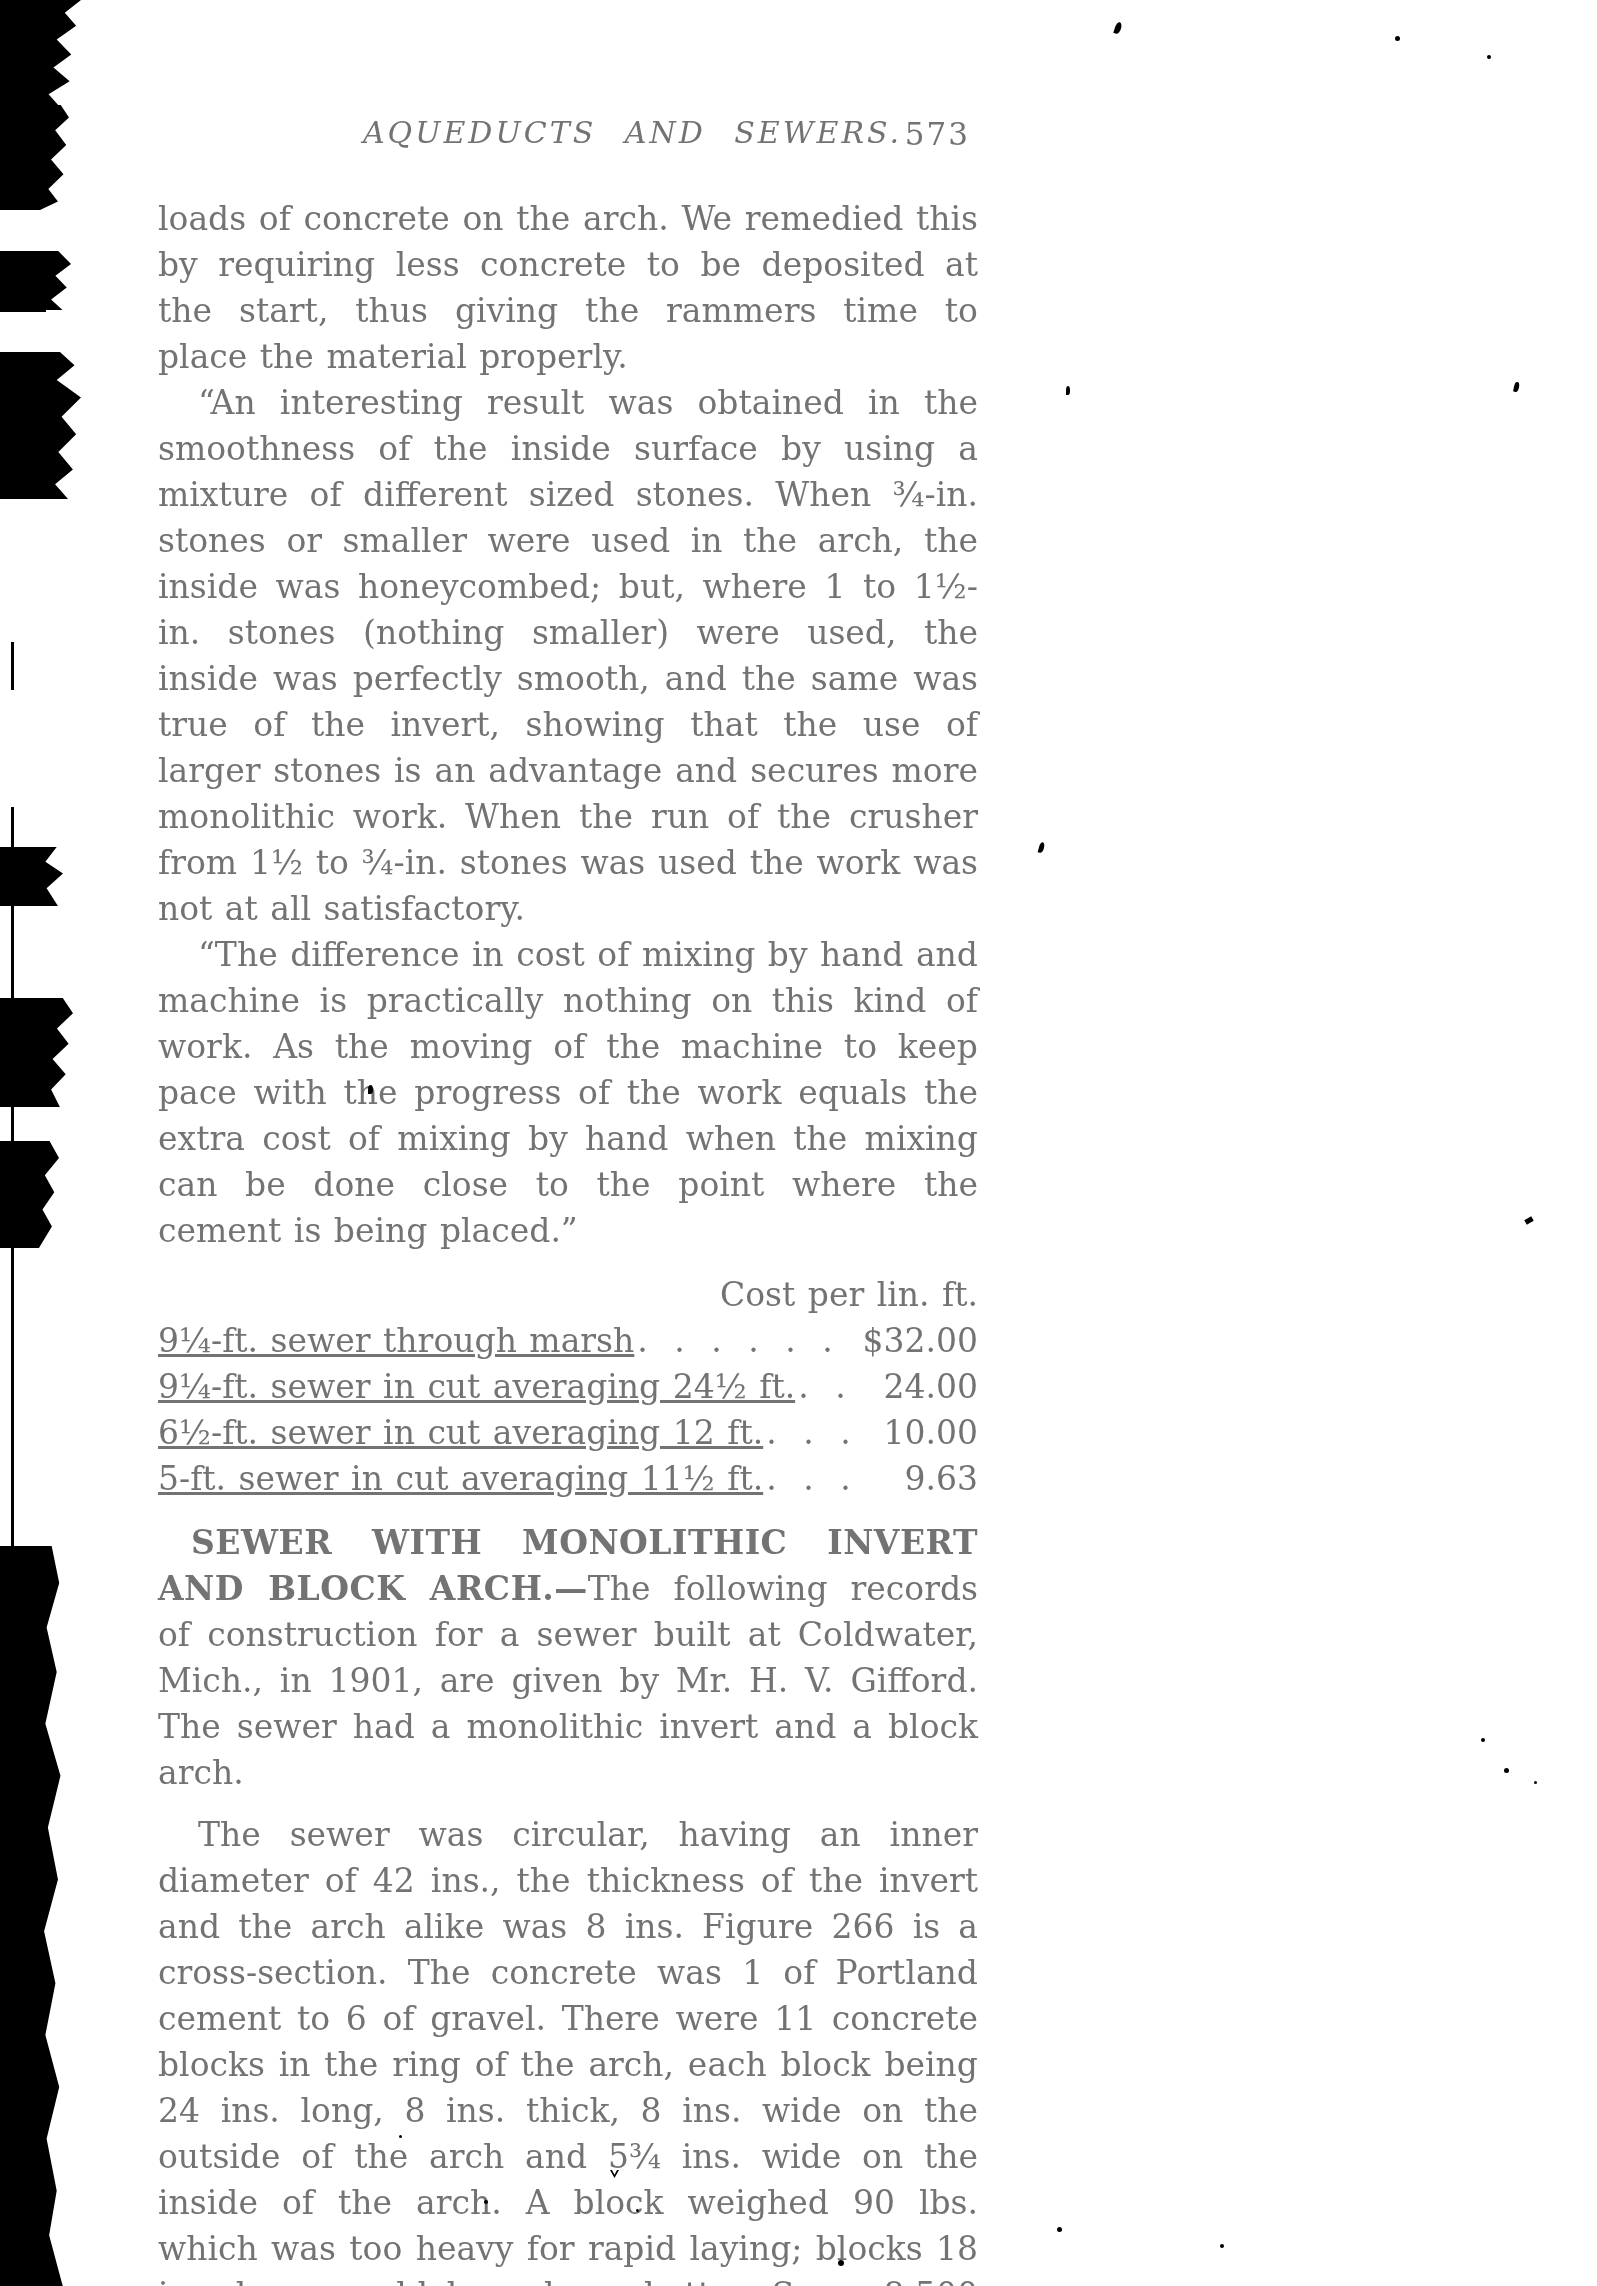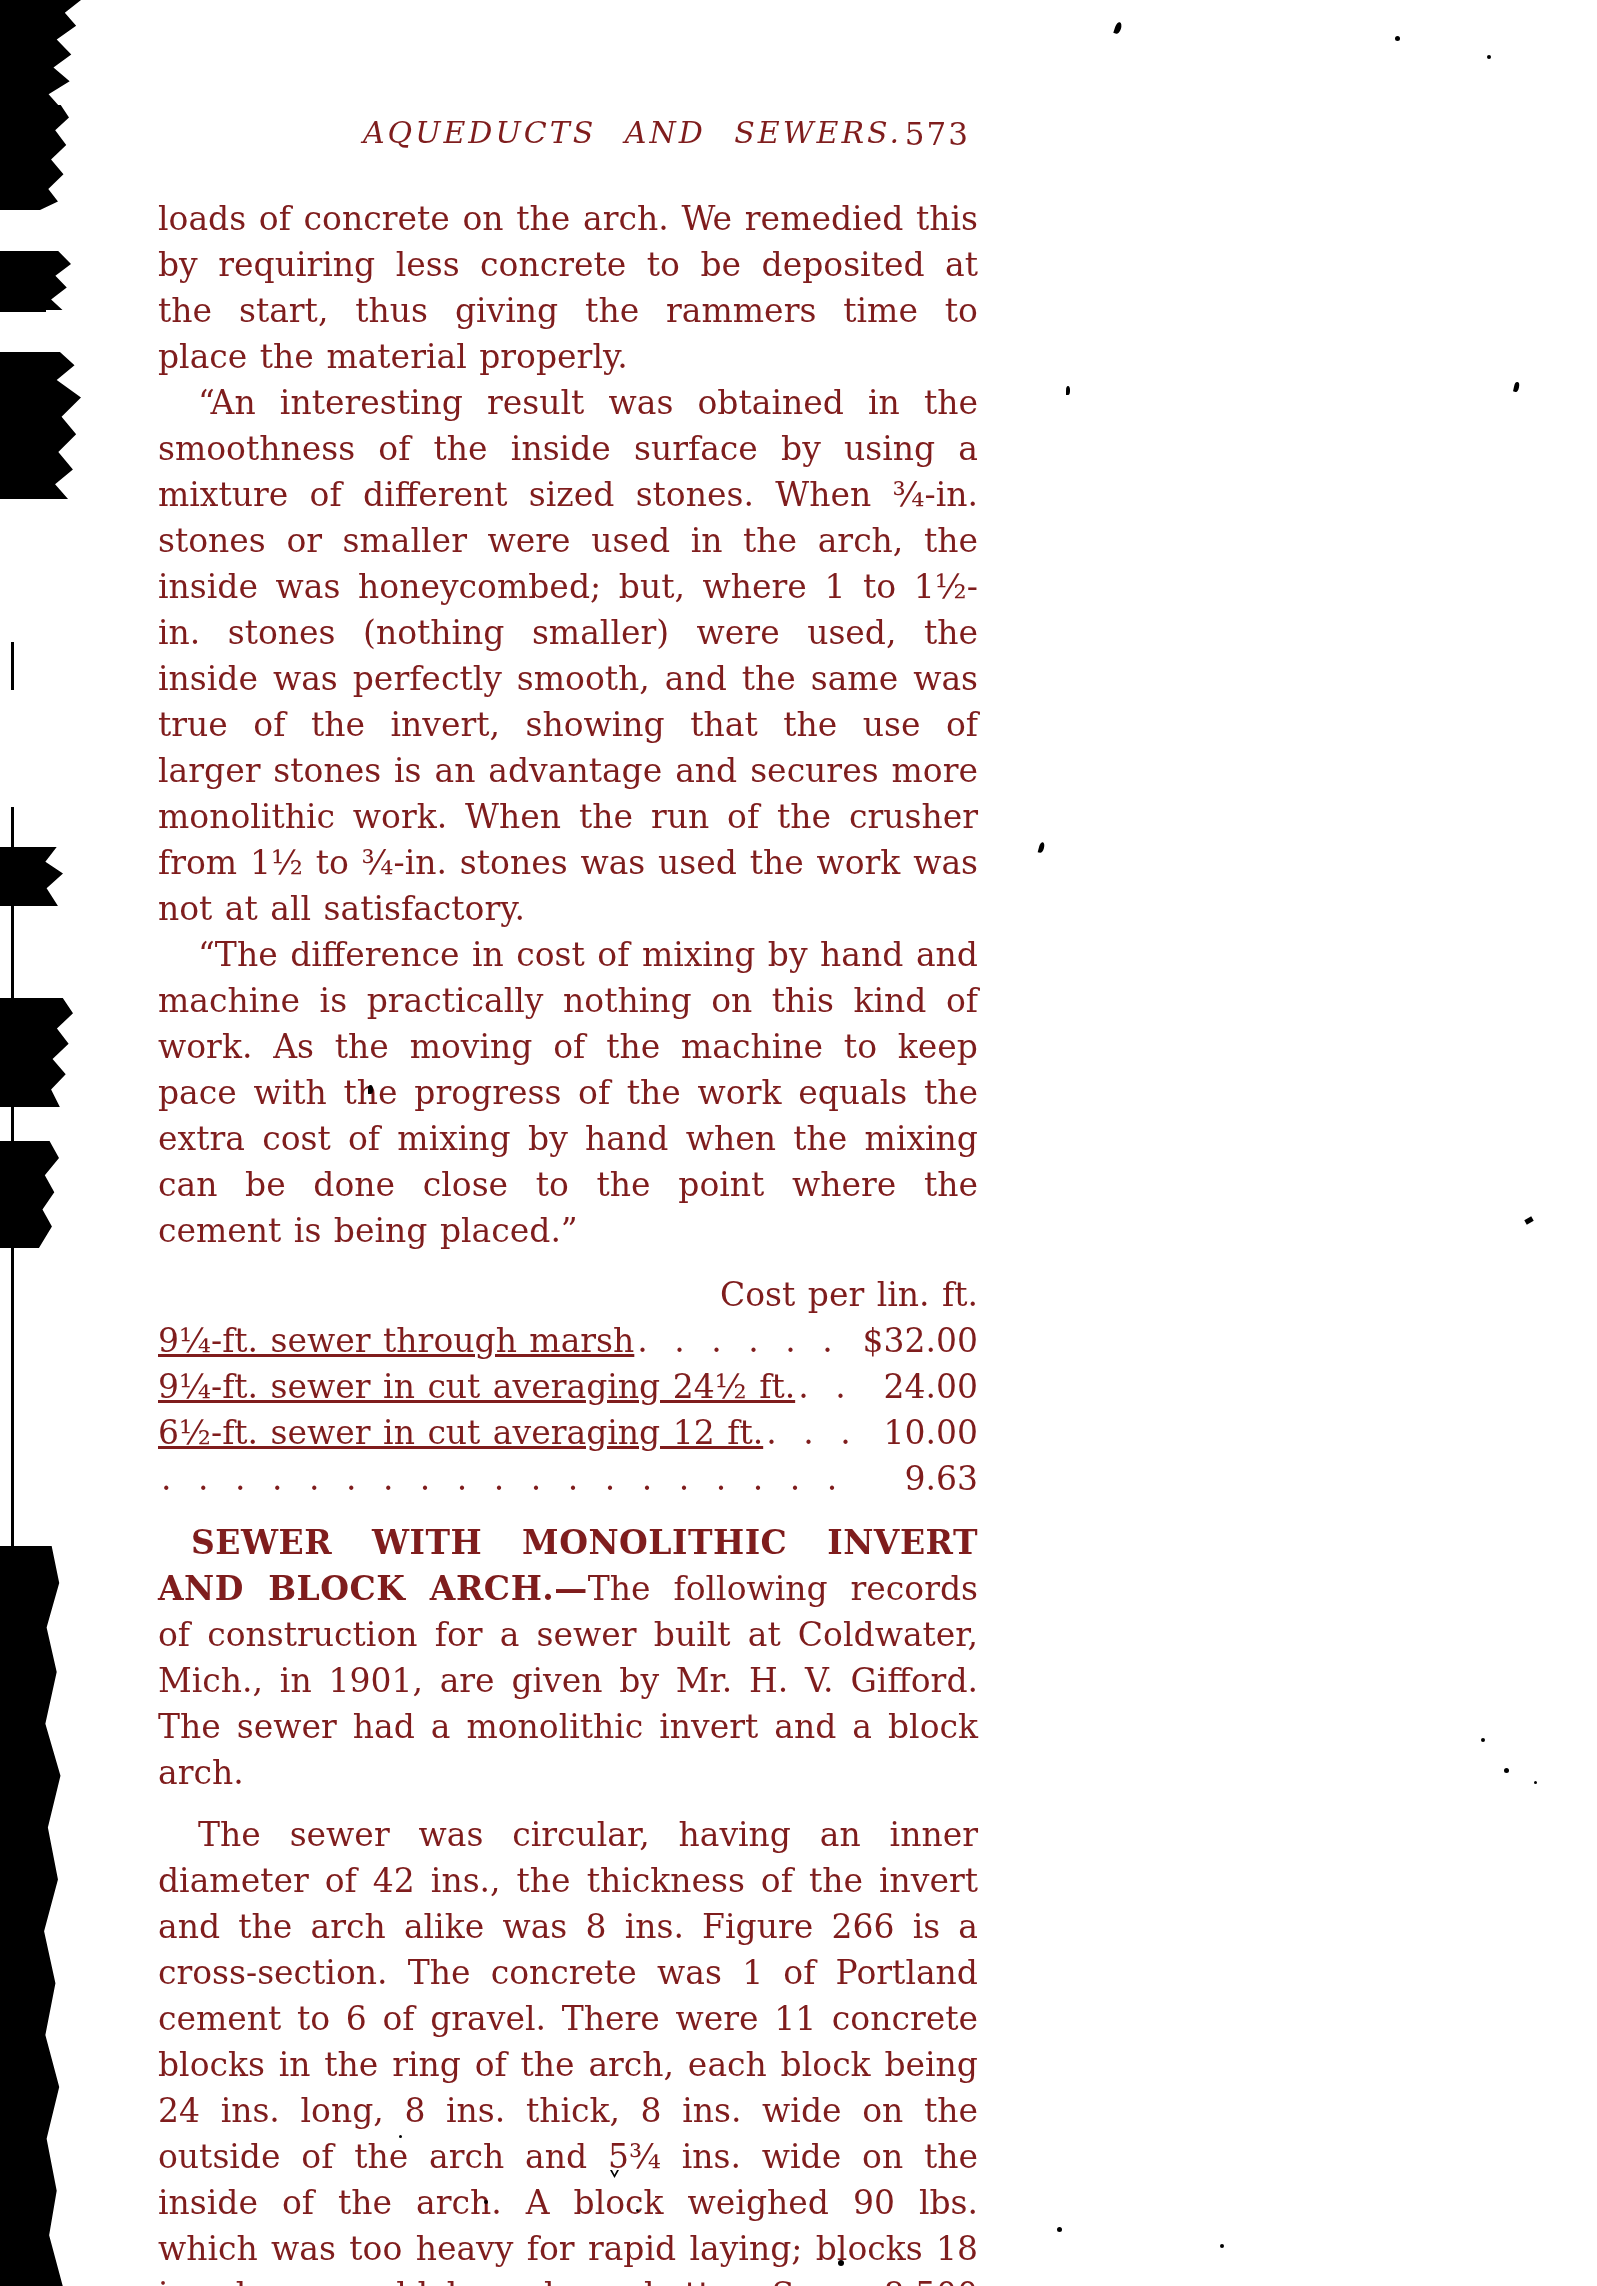--- a/index.html
+++ b/index.html
@@ -1,20 +1,20 @@
 <!DOCTYPE html>
 <html><head>
 <meta charset="utf-8">
 <style>
   html,body { margin:0; padding:0; background:#e8e8e8; }
   .page {
     position:relative;
     width:1598px; height:2287px;
     background:#ffffff;
-    color:#7f1d1d;
+    color:#737373;
     font-family:"DejaVu Serif","Liberation Serif",serif;
     overflow:hidden;
   }
 
   
   .header { position:absolute; top:115px; left:158px; width:820px; height:50px; }
   .header-title {
     display:block; text-align:center; padding-left:129px;
     font-style:italic; font-size:30px; letter-spacing:3px; word-spacing:16px;
     white-space:nowrap;
@@ -113,20 +113,21 @@
         <span class="label">9¼-ft. sewer in cut averaging 24½ ft.</span>
         <span class="dots">. . . . . . . . . . . . . . . . . . . . . . . . . . . . . . . . . . . . . . . .</span>
         <span class="value">24.00</span>
       </div>
       <div class="row">
         <span class="label">6½-ft. sewer in cut averaging 12 ft.</span>
         <span class="dots">. . . . . . . . . . . . . . . . . . . . . . . . . . . . . . . . . . . . . . . .</span>
         <span class="value">10.00</span>
       </div>
       <div class="row">
+        <span class="label">5-ft. sewer in cut averaging 11½ ft.</span>
         <span class="dots">. . . . . . . . . . . . . . . . . . . . . . . . . . . . . . . . . . . . . . . .</span>
         <span class="value">9.63</span>
       </div>
     </div>
 
     <p class="gap" style="margin-top:18px;">
       <span class="indent" style="display:inline;"> </span><b class="lead">SEWER WITH MONOLITHIC INVERT AND BLOCK ARCH.—</b><span>The following records of construction for a sewer built at Coldwater, Mich., in 1901, are given by Mr. H. V. Gifford. The sewer had a monolithic invert and a block arch.</span>
     </p>
 
     <p class="indent gap" style="margin-top:16px;">The sewer was circular, having an inner diameter of 42 ins., the thickness of the invert and the arch alike was 8 ins. Figure 266 is a cross-section. The concrete was 1 of Portland cement to 6 of gravel. There were 11 concrete blocks in the ring of the arch, each block being 24 ins. long, 8 ins. thick, 8 ins. wide on the outside of the arch and 5¾ ins. wide on the inside of the arch. A block weighed 90 lbs. which was too heavy for rapid laying; blocks 18 ins. long would have been better. Some 8,500 blocks were made. Molds were of 2-in. lumber, lined with tin, for after a little use it was found the</p>

